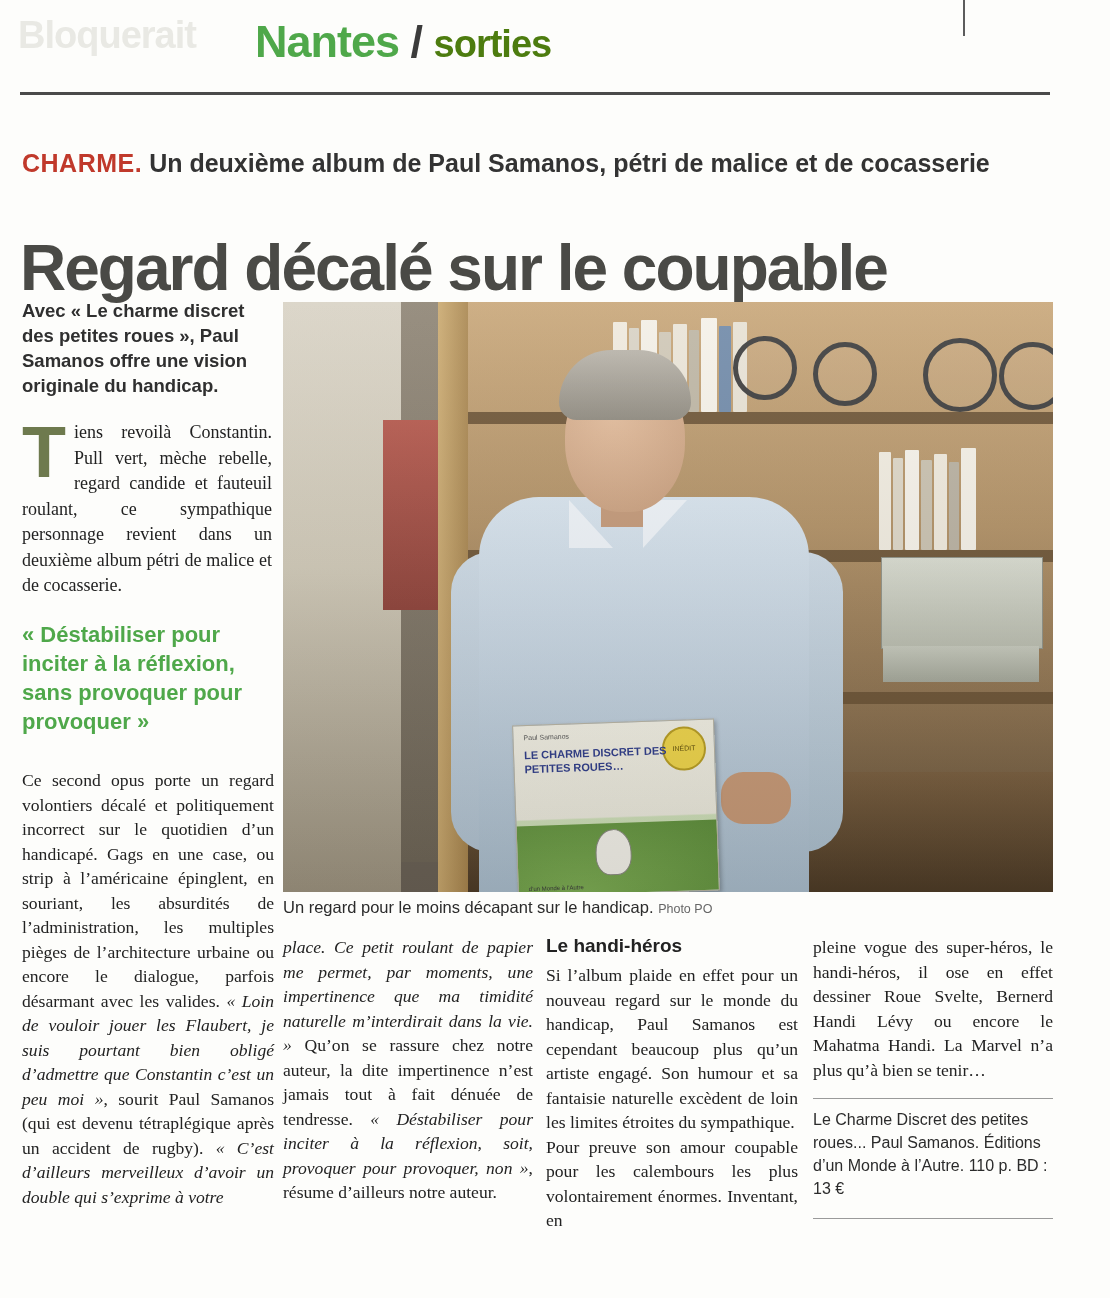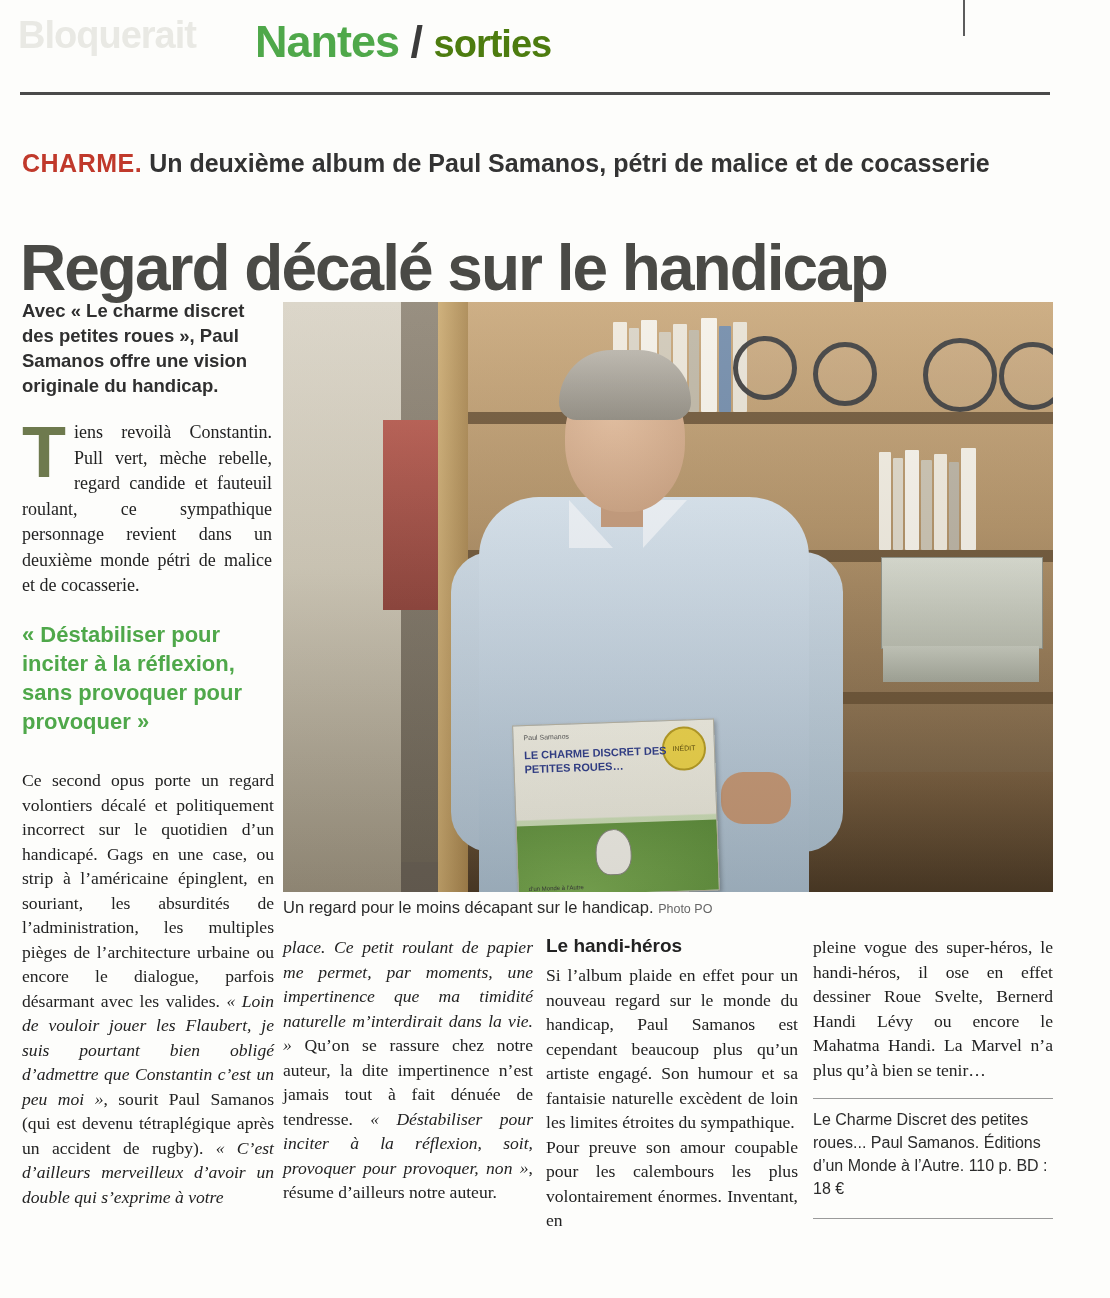--- a/index.html
+++ b/index.html
@@ -439,26 +439,26 @@
     <span class="city">Nantes</span><span class="sep"> / </span><span class="sect">sorties</span>
   </div>
 
   <div class="hr-top"></div>
 
   <div class="kicker">
     <span class="tag">CHARME.</span>
     <span class="ktext">Un deuxième album de Paul Samanos, pétri de malice et de cocasserie</span>
   </div>
 
-  <h1 class="headline">Regard décalé sur le handicap</h1>
+  <h1 class="headline">Regard décalé sur le coupable</h1>
 
   <div class="standfirst">Avec « Le charme discret des petites roues », Paul Samanos offre une vision originale du handicap.</div>
 
   <div class="lead">
-    <span class="dropcap">T</span><span>iens revoilà Constantin. Pull vert, mèche rebelle, regard candide et fauteuil roulant, ce sympathique personnage revient dans un deuxième monde pétri de malice et de cocasserie.</span>
+    <span class="dropcap">T</span><span>iens revoilà Constantin. Pull vert, mèche rebelle, regard candide et fauteuil roulant, ce sympathique personnage revient dans un deuxième album pétri de malice et de cocasserie.</span>
   </div>
 
   <div class="pullquote">« Déstabiliser pour inciter à la réflexion, sans provoquer pour provoquer »</div>
 
   <div class="col1-body">
     <span>Ce second opus porte un regard volontiers décalé et politiquement incorrect sur le quotidien d’un handicapé. Gags en une case, ou strip à l’américaine épinglent, en souriant, les absurdités de l’administration, les multiples pièges de l’architecture urbaine ou encore le dialogue, parfois désarmant avec les valides. </span><span class="ital">« Loin de vouloir jouer les Flaubert, je suis pourtant bien obligé d’admettre que Constantin c’est un peu moi »</span><span>, sourit Paul Samanos (qui est devenu tétraplégique après un accident de rugby). </span><span class="ital">« C’est d’ailleurs merveilleux d’avoir un double qui s’exprime à votre</span>
   </div>
 
   <div class="photo-wrap">
     <div class="photo">
@@ -538,16 +538,16 @@
   <div class="subhead">Le handi-héros</div>
 
   <div class="col3-body">
     <span>Si l’album plaide en effet pour un nouveau regard sur le monde du handicap, Paul Samanos est cependant beaucoup plus qu’un artiste engagé. Son humour et sa fantaisie naturelle excèdent de loin les limites étroites du sympathique.</span><br>
     <span>Pour preuve son amour coupable pour les calembours les plus volontairement énormes. Inventant, en</span>
   </div>
 
   <div class="col4-body">pleine vogue des super-héros, le handi-héros, il ose en effet dessiner Roue Svelte, Bernerd Handi Lévy ou encore le Mahatma Handi. La Marvel n’a plus qu’à bien se tenir…</div>
 
   <div class="ref-rule"></div>
-  <div class="refbox">Le Charme Discret des petites roues... Paul Samanos. Éditions d’un Monde à l’Autre. 110 p. BD : 18 €</div>
+  <div class="refbox">Le Charme Discret des petites roues... Paul Samanos. Éditions d’un Monde à l’Autre. 110 p. BD : 13 €</div>
   <div class="ref-rule-bottom"></div>
 
 </div>
 
 </body></html>

